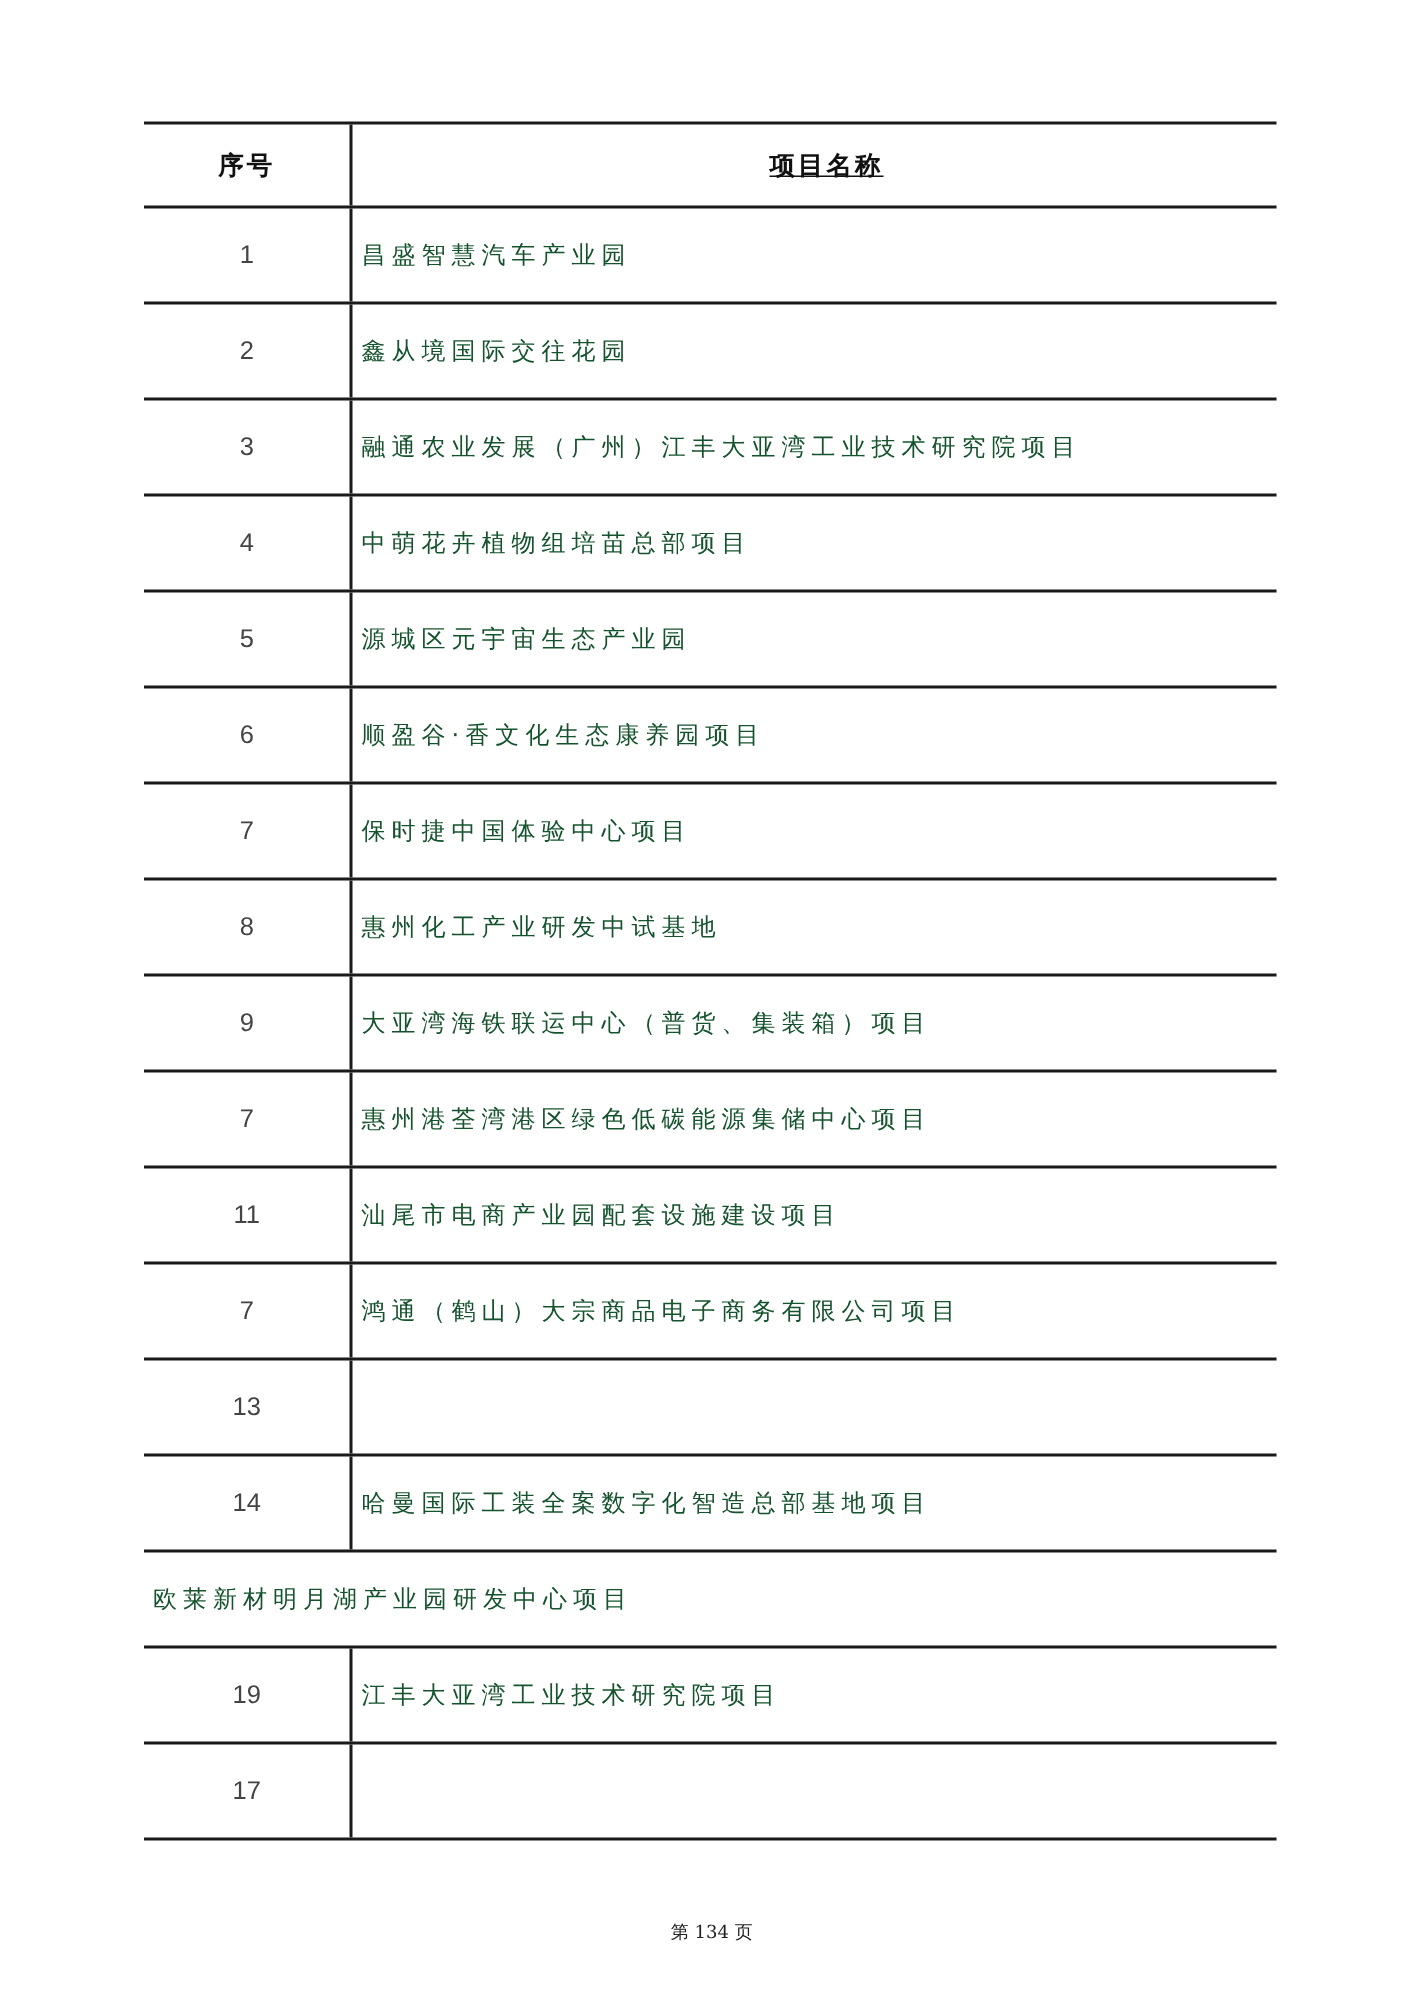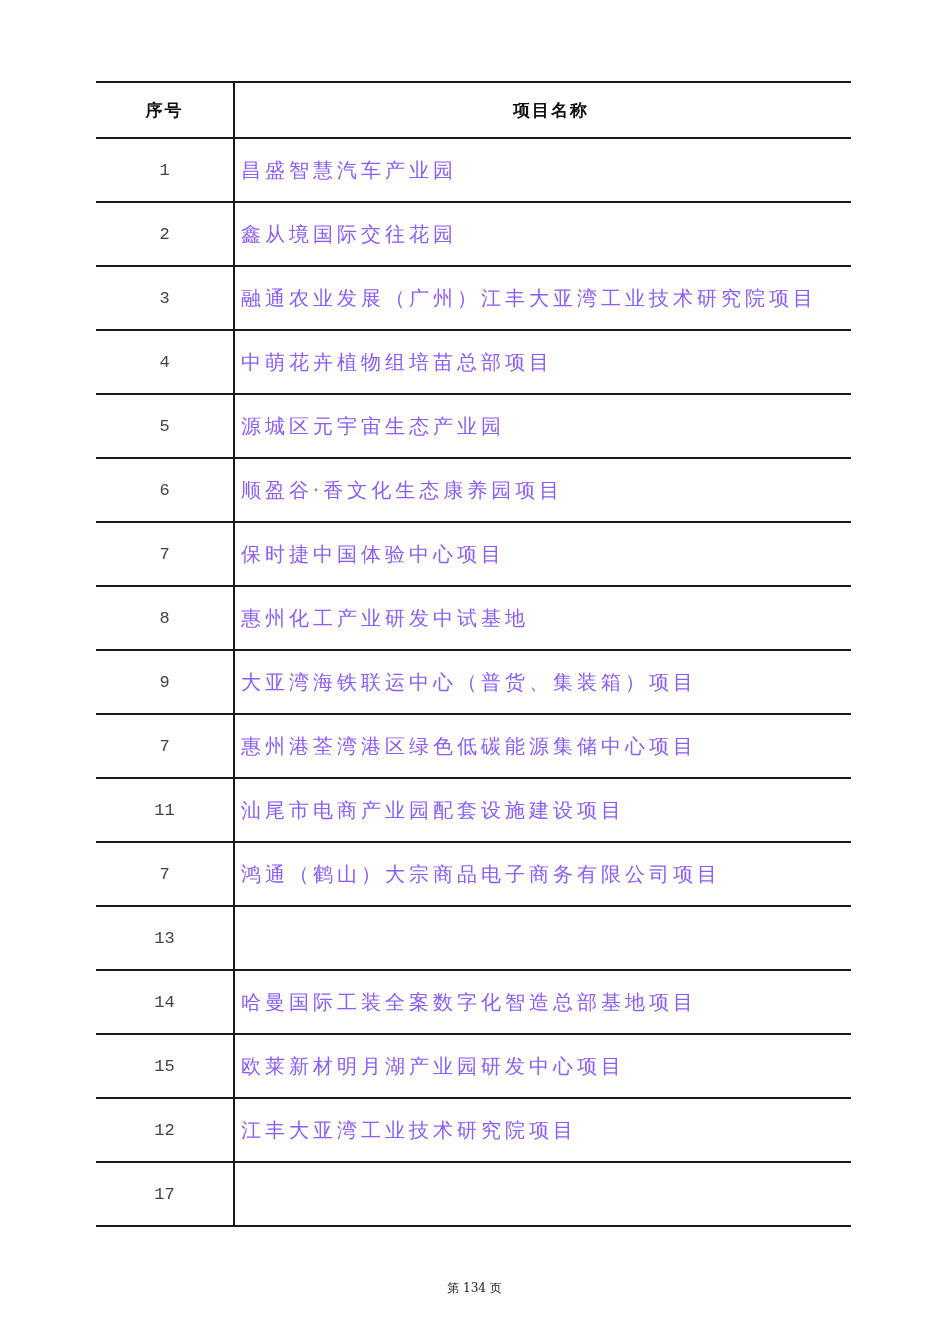--- a/index.html
+++ b/index.html
@@ -4,25 +4,25 @@
 <style>
   html, body { margin: 0; padding: 0; background: #ffffff; }
   body { width: 949px; height: 1344px; position: relative; overflow: hidden;
          font-family: "DejaVu Sans", "Liberation Sans", sans-serif; color: #222; }
   .table { position: absolute; left: 96px; top: 81px; width: 755px;
            border-top: 2px solid #1a1a1a; }
   .row { display: flex; height: 62px; border-bottom: 2px solid #1a1a1a; }
   .row.header { height: 54px; }
   .cell-num { width: 137px; border-right: 2px solid #1a1a1a; display: flex;
               align-items: center; justify-content: center;
-              font-family: Liberation Mono, monospace; font-size: 17px; color: #444; }
+              font-family: Liberation Sans, sans-serif; font-size: 17px; color: #444; }
   .cell-name { flex: 1; display: flex; align-items: center; padding-left: 6px;
-               font-size: 20px; letter-spacing: 4px; color: #8b5cf6; }
+               font-size: 16px; letter-spacing: 4px; color: #14532d; }
   .header .cell-num, .header .cell-name { font-size: 17px; font-weight: bold; color: #111; letter-spacing: 2px; }
-  .header .cell-name { justify-content: center; padding-left: 16px; }
+  .header .cell-name { justify-content: center; padding-left: 16px; text-decoration: underline; }
   .footer { position: absolute; top: 1280px; left: 0; width: 949px; text-align: center;
             font-family: "DejaVu Serif", "Liberation Serif", serif; font-size: 12px; color: #222; }
 </style>
 </head>
 <body>
 
 <div class="table">
   <div class="row header">
     <div class="cell-num">序号</div>
     <div class="cell-name">项目名称</div>
@@ -76,25 +76,24 @@
       <div class="cell-name">鸿通（鹤山）大宗商品电子商务有限公司项目</div>
     </div>
   <div class="row">
       <div class="cell-num">13</div>
     </div>
   <div class="row">
       <div class="cell-num">14</div>
       <div class="cell-name">哈曼国际工装全案数字化智造总部基地项目</div>
     </div>
   <div class="row">
-      <div class="cell-num">15</div>
       <div class="cell-name">欧莱新材明月湖产业园研发中心项目</div>
     </div>
   <div class="row">
-      <div class="cell-num">12</div>
+      <div class="cell-num">19</div>
       <div class="cell-name">江丰大亚湾工业技术研究院项目</div>
     </div>
   <div class="row">
       <div class="cell-num">17</div>
     </div>
 </div>
 
 <div class="footer">第 134 页</div>
 
 </body></html>

